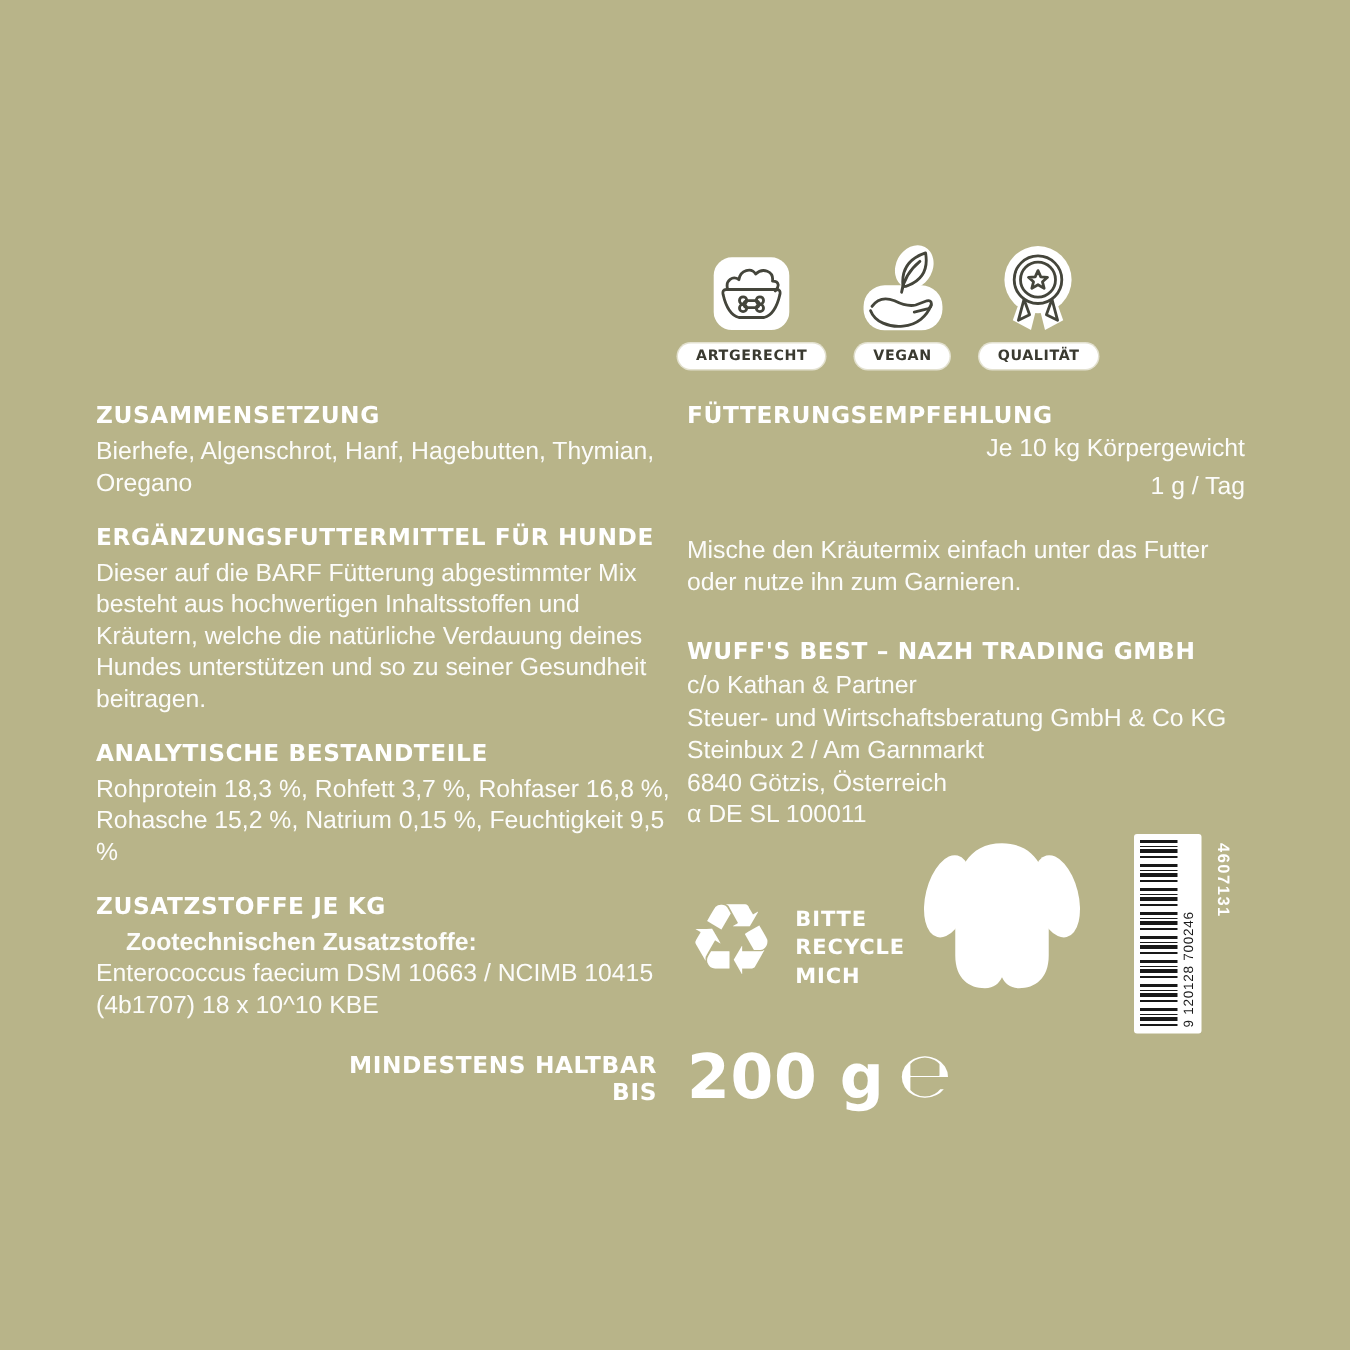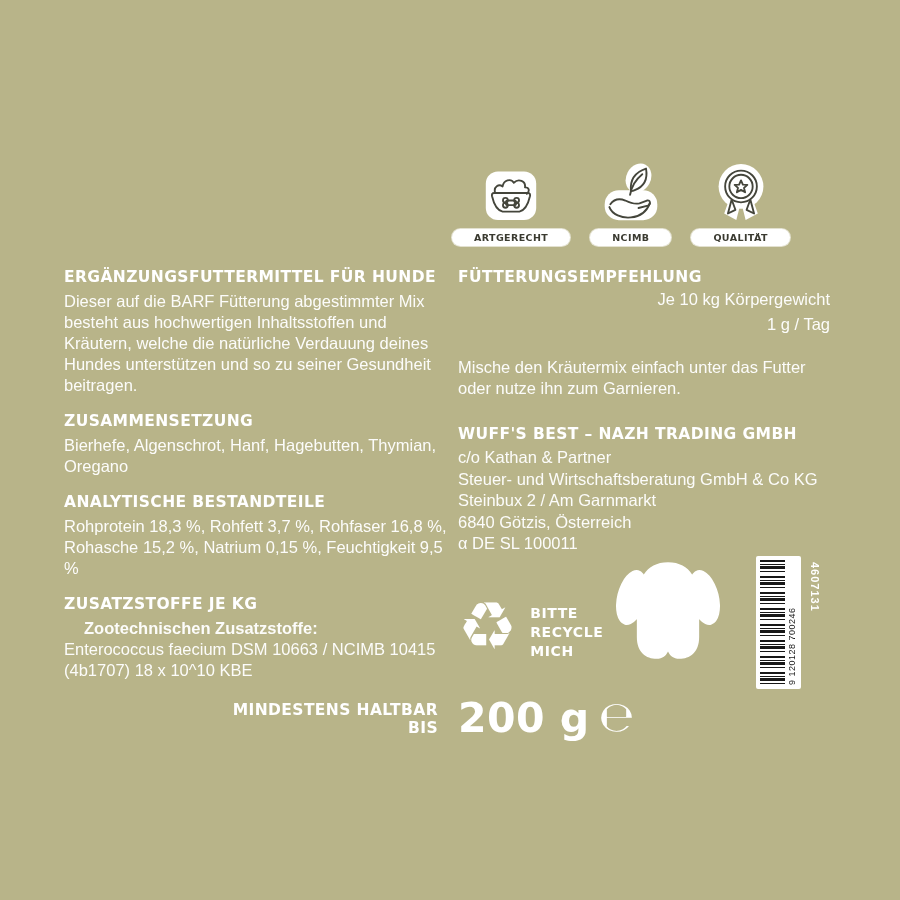--- a/index.html
+++ b/index.html
@@ -7,21 +7,21 @@
          font-family:"Liberation Sans",sans-serif;color:#fff;}
   .h{font-family:"DejaVu Sans",sans-serif;font-weight:bold;font-size:15.5px;
      letter-spacing:.4px;color:#fff;}
   .bodytxt{font-size:16.5px;line-height:21px;color:rgba(255,255,255,.96);}
 
   
   .badges{position:absolute;left:452px;top:162px;display:flex;gap:20px;align-items:flex-start;}
   .badge{display:flex;flex-direction:column;align-items:center;}
   .badge svg{display:block;}
   .pill{margin-top:5px;background:#fff;color:#3a3a30;font-family:"DejaVu Sans",sans-serif;
-        font-weight:bold;font-size:9.5px;letter-spacing:.4px;padding:3px 22px;border-radius:9px;
+        font-weight:bold;font-size:9.5px;letter-spacing:.4px;padding:3px 12px;border-radius:9px;
         white-space:nowrap;box-shadow:0 0 0 1px rgba(255,255,255,.6);}
 
   
   .col-left{position:absolute;left:64px;top:268px;width:388px;}
   .col-right{position:absolute;left:458px;top:268px;width:372px;}
   .section{margin-bottom:16px;}
   .section .h{margin-bottom:5px;}
   .sub{font-weight:bold;margin-left:20px;}
 
   .dose{display:flex;align-items:flex-end;font-size:16.5px;margin-top:4px;
@@ -90,47 +90,47 @@
       <span>
         <svg width="58" height="62" viewBox="0 0 60 66">
           <rect x="2" y="30" width="56" height="32" rx="15" fill="#fff"></rect>
           <ellipse cx="38" cy="17" rx="13" ry="16" transform="rotate(28 38 17)" fill="#fff"></ellipse>
           <path class="ink" d="M30 31 Q28 13 46 7 Q49 24 34 30 Q32 31 30 31 Z"></path>
           <path class="ink" d="M29 35 Q31 22 42 13"></path>
           <path class="ink" d="M8 45 C13 38 19 39 24 41 C30 44 35 45 39 44 L47 41 C51 40 51 45 48 46.5 L38 49"></path>
           <path class="ink" d="M7 48 C10 56 20 60 30 59 C40 58 47 52 50 44"></path>
         </svg>
       </span>
-      <span class="pill">NCIMB</span>
+      <span class="pill">VEGAN</span>
     </div>
     <div class="badge">
       <span>
         <svg width="56" height="62" viewBox="0 0 60 66">
           <polygon points="18,38 30,42 25,62 12,55" fill="#fff"></polygon>
           <polygon points="42,38 30,42 35,62 48,55" fill="#fff"></polygon>
           <circle cx="30" cy="26" r="24" fill="#fff"></circle>
           <polygon class="ink" points="20,40 16,55 24,51"></polygon>
           <polygon class="ink" points="40,40 44,55 36,51"></polygon>
           <circle class="ink" cx="30" cy="26" r="17"></circle>
           <circle class="ink" cx="30" cy="26" r="12.5"></circle>
           <polygon class="ink" points="30,19.5 32,24 36.8,24.3 33.2,27.5 34.4,32.2 30,29.6 25.6,32.2 26.8,27.5 23.2,24.3 28,24"></polygon>
         </svg>
       </span>
       <span class="pill">QUALITÄT</span>
     </div>
   </div>
 
   <div class="col-left">
     <div class="section">
+      <div class="h">ZUSAMMENSETZUNG</div>
+      <div class="bodytxt">Bierhefe, Algenschrot, Hanf, Hagebutten, Thymian, Oregano</div>
+    </div>
+    <div class="section">
       <div class="h">ERGÄNZUNGSFUTTERMITTEL FÜR HUNDE</div>
       <div class="bodytxt">Dieser auf die BARF Fütterung abgestimmter Mix besteht aus hochwertigen Inhaltsstoffen und Kräutern, welche die natürliche Verdauung deines Hundes unterstützen und so zu seiner Gesundheit beitragen.</div>
-    </div>
-    <div class="section">
-      <div class="h">ZUSAMMENSETZUNG</div>
-      <div class="bodytxt">Bierhefe, Algenschrot, Hanf, Hagebutten, Thymian, Oregano</div>
     </div>
     <div class="section">
       <div class="h">ANALYTISCHE BESTANDTEILE</div>
       <div class="bodytxt">Rohprotein 18,3 %, Rohfett 3,7 %, Rohfaser 16,8 %, Rohasche 15,2 %, Natrium 0,15 %, Feuchtigkeit 9,5 %</div>
     </div>
     <div class="section">
       <div class="h">ZUSATZSTOFFE JE KG</div>
       <div class="bodytxt sub">Zootechnischen Zusatzstoffe:</div>
       <div class="bodytxt">Enterococcus faecium DSM 10663 / NCIMB 10415 (4b1707) 18 x 10^10 KBE</div>
     </div>

